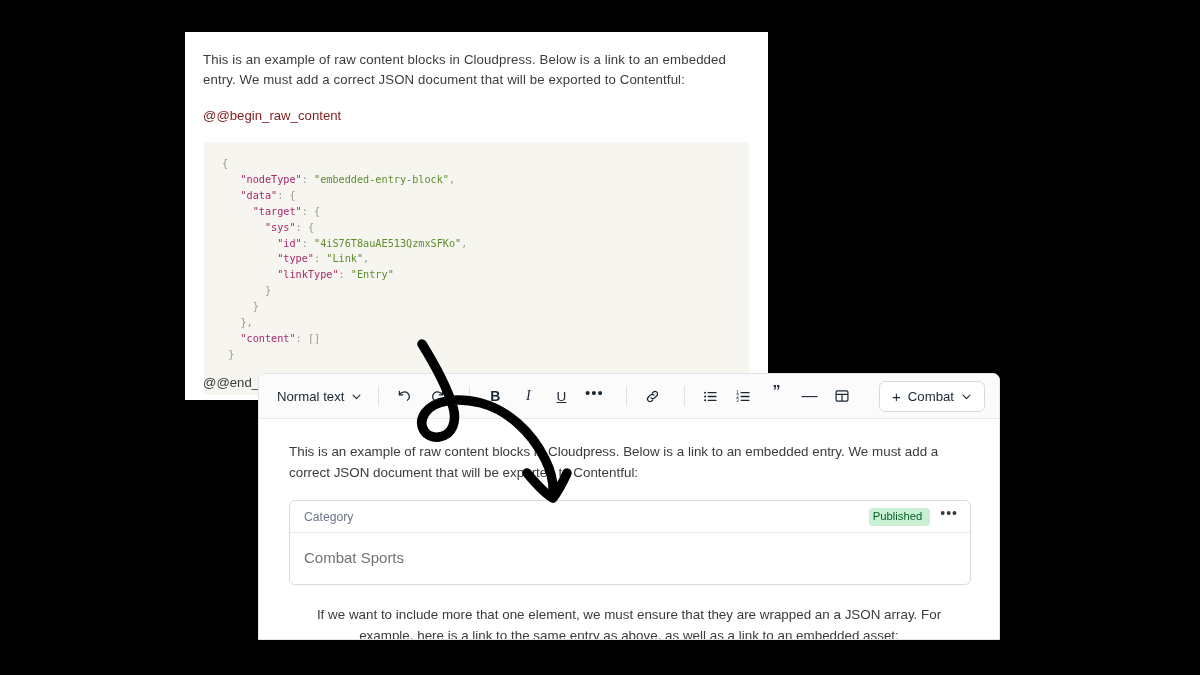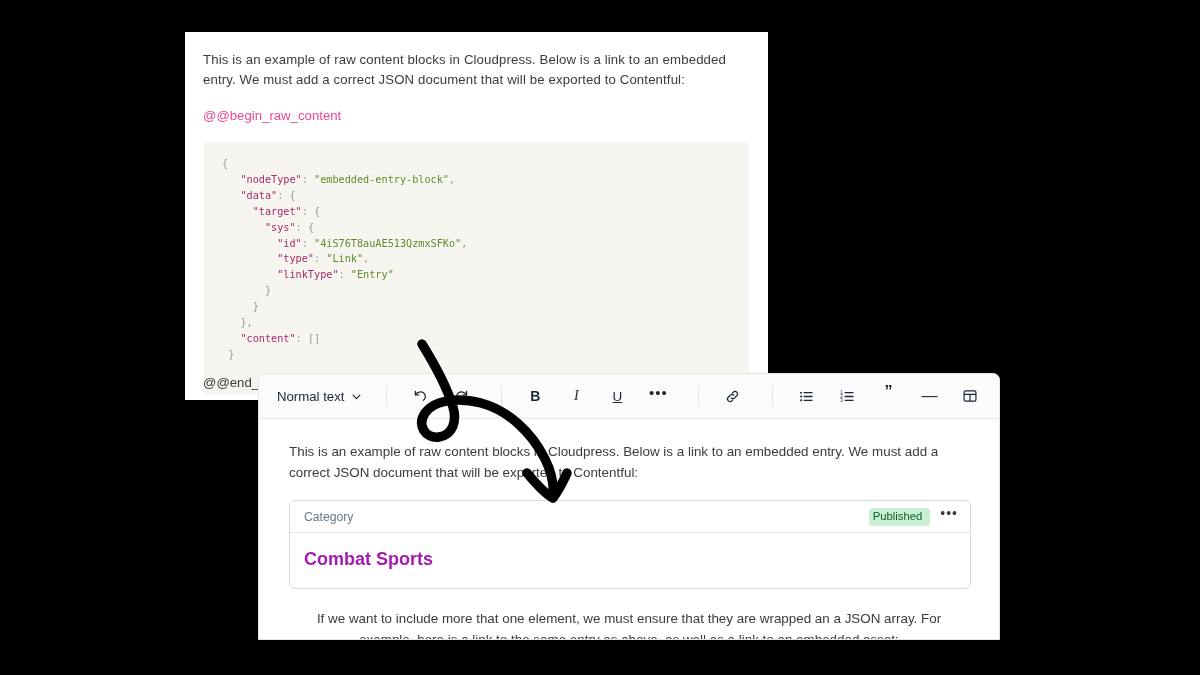--- a/index.html
+++ b/index.html
@@ -23,21 +23,21 @@
   .src-para {
     font-size: 13.2px;
     line-height: 19.5px;
     color: #3b3b3b;
     letter-spacing: 0.01em;
     max-width: 540px;
   }
   .src-marker {
     font-size: 13.2px;
     line-height: 19px;
-    color: #ec4899;
+    color: #7f1d1d;
     margin-top: 17px;
   }
   #code-block {
     margin-top: 17px;
     margin-left: 1px;
     width: 545px;
     height: 253px;
     background: #f6f5f0;
     border-radius: 2px;
     padding: 14px 0 0 0;
@@ -74,21 +74,22 @@
     overflow: hidden;
     box-shadow: 0 0 0 0 rgba(0,0,0,0);
   }
   #toolbar {
     height: 45px;
     background: #fbfbfc;
     border-bottom: 1px solid #e6e8eb;
     display: flex;
     align-items: center;
     padding: 0 14px 0 16px;
-    gap: 8px;
+    gap: 0;
+    justify-content: center;
   }
   .tb-dropdown {
     display: flex; align-items: center; gap: 7px;
     font-size: 13.2px; color: #1b2733;
     padding: 4px 4px 4px 2px;
     border-radius: 4px;
     cursor: pointer;
     white-space: nowrap;
   }
   .tb-sep {
@@ -160,23 +161,23 @@
     color: #0e6027;
     border-radius: 4px;
     padding: 2px 8px 3px 4px;
     line-height: 13px;
   }
   #card-menu {
     font-size: 14px; color: #3b3b3b; letter-spacing: 1px;
     cursor: pointer; padding-bottom: 7px;
   }
   #entry-title {
-    font-size: 18px;
-    font-weight: bold;
-    color: #a21caf;
+    font-size: 15px;
+    font-weight: normal;
+    color: #737373;
     padding: 16px 14px 18px 14px;
   }
   #editor-body .ed-para.after { margin-top: 19px; text-align: center; }
 
   
   #arrow-annotation {
     position: absolute;
     left: 395px; top: 325px;
     width: 200px; height: 190px;
     pointer-events: none;

